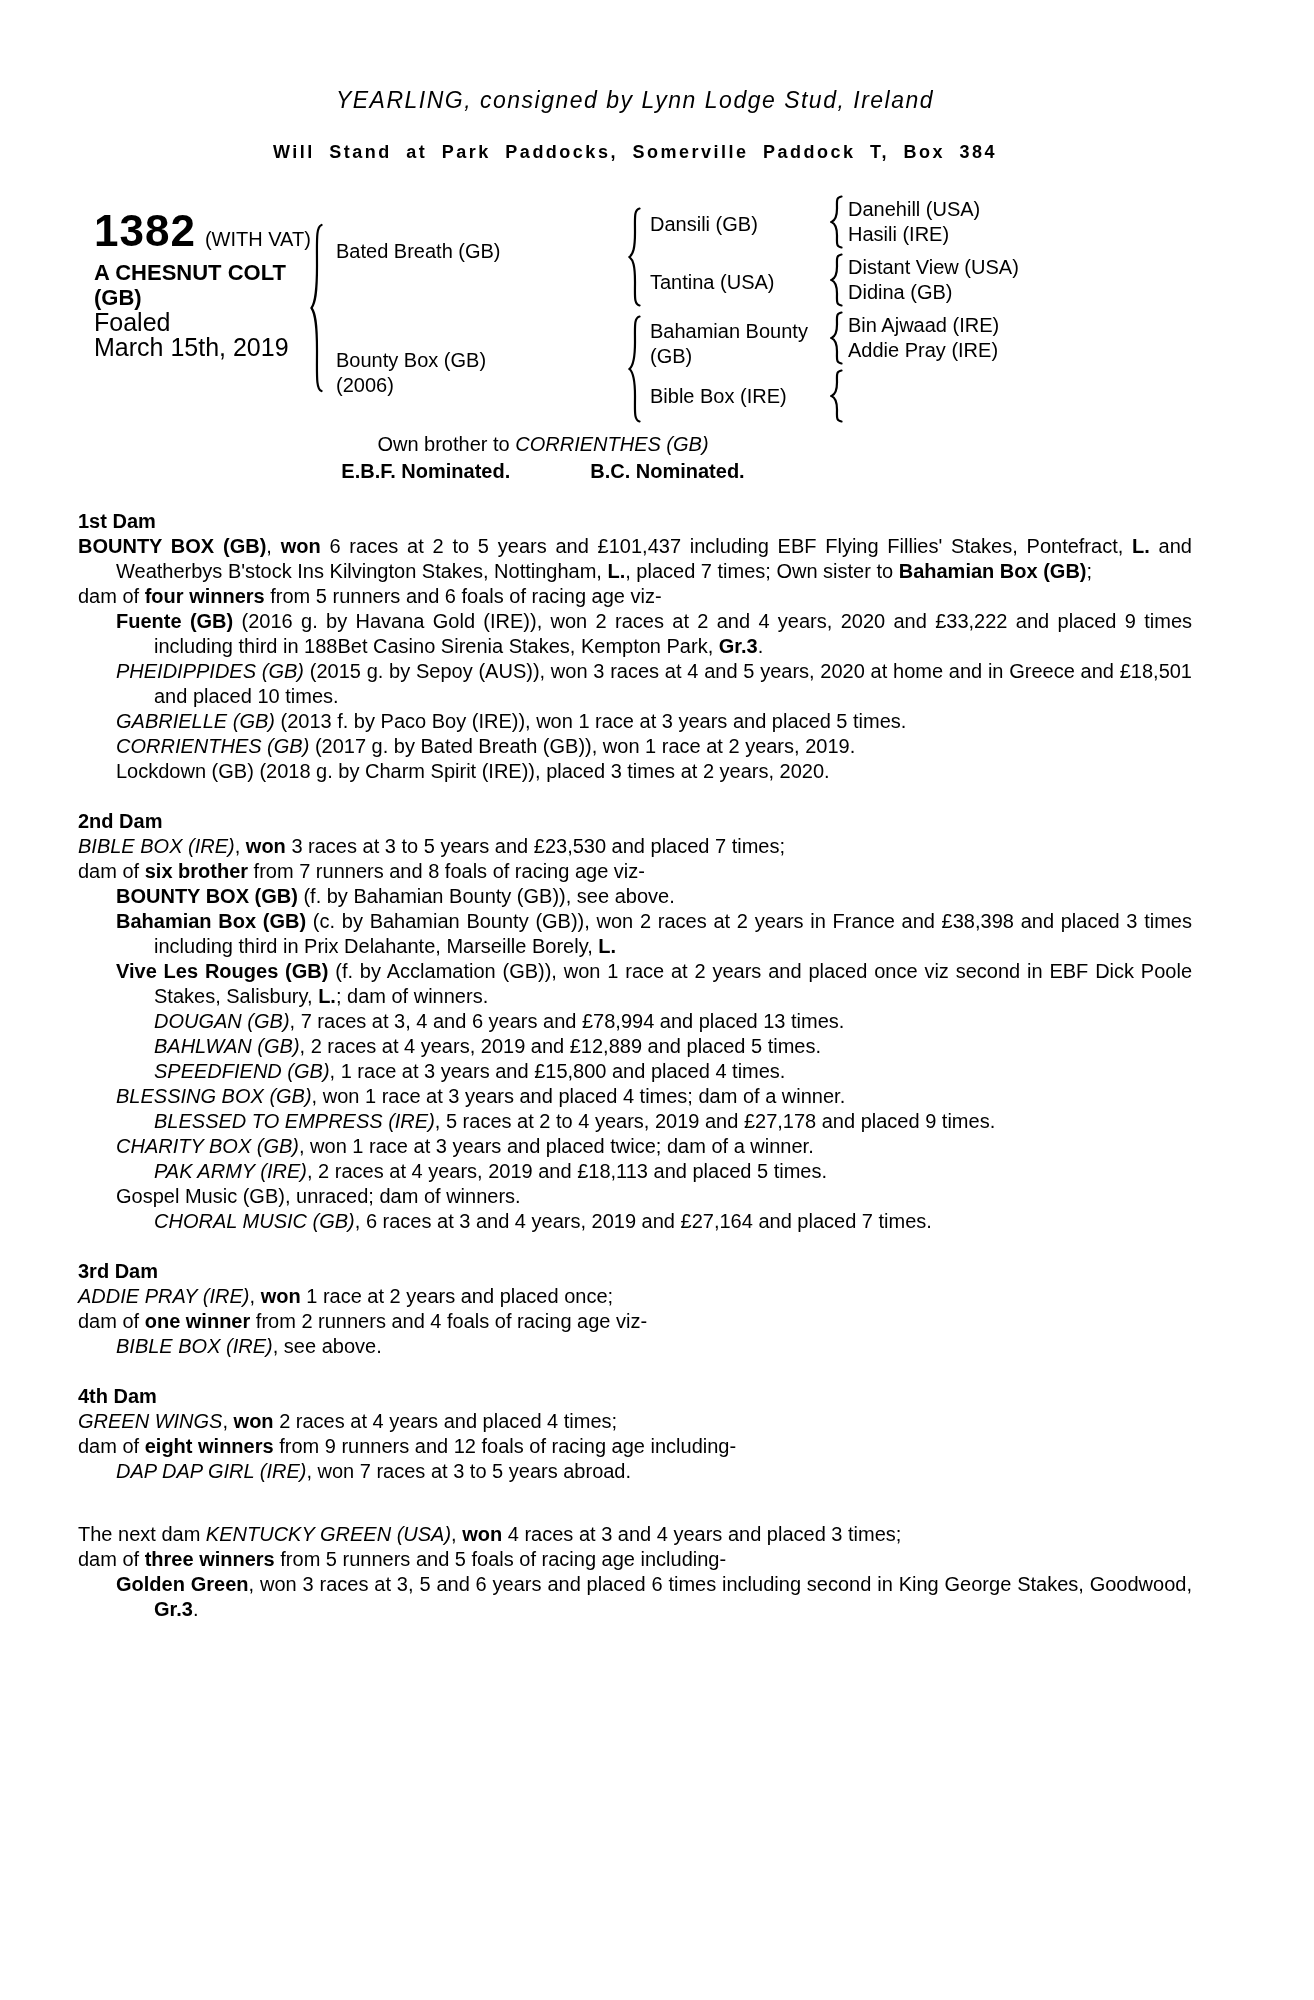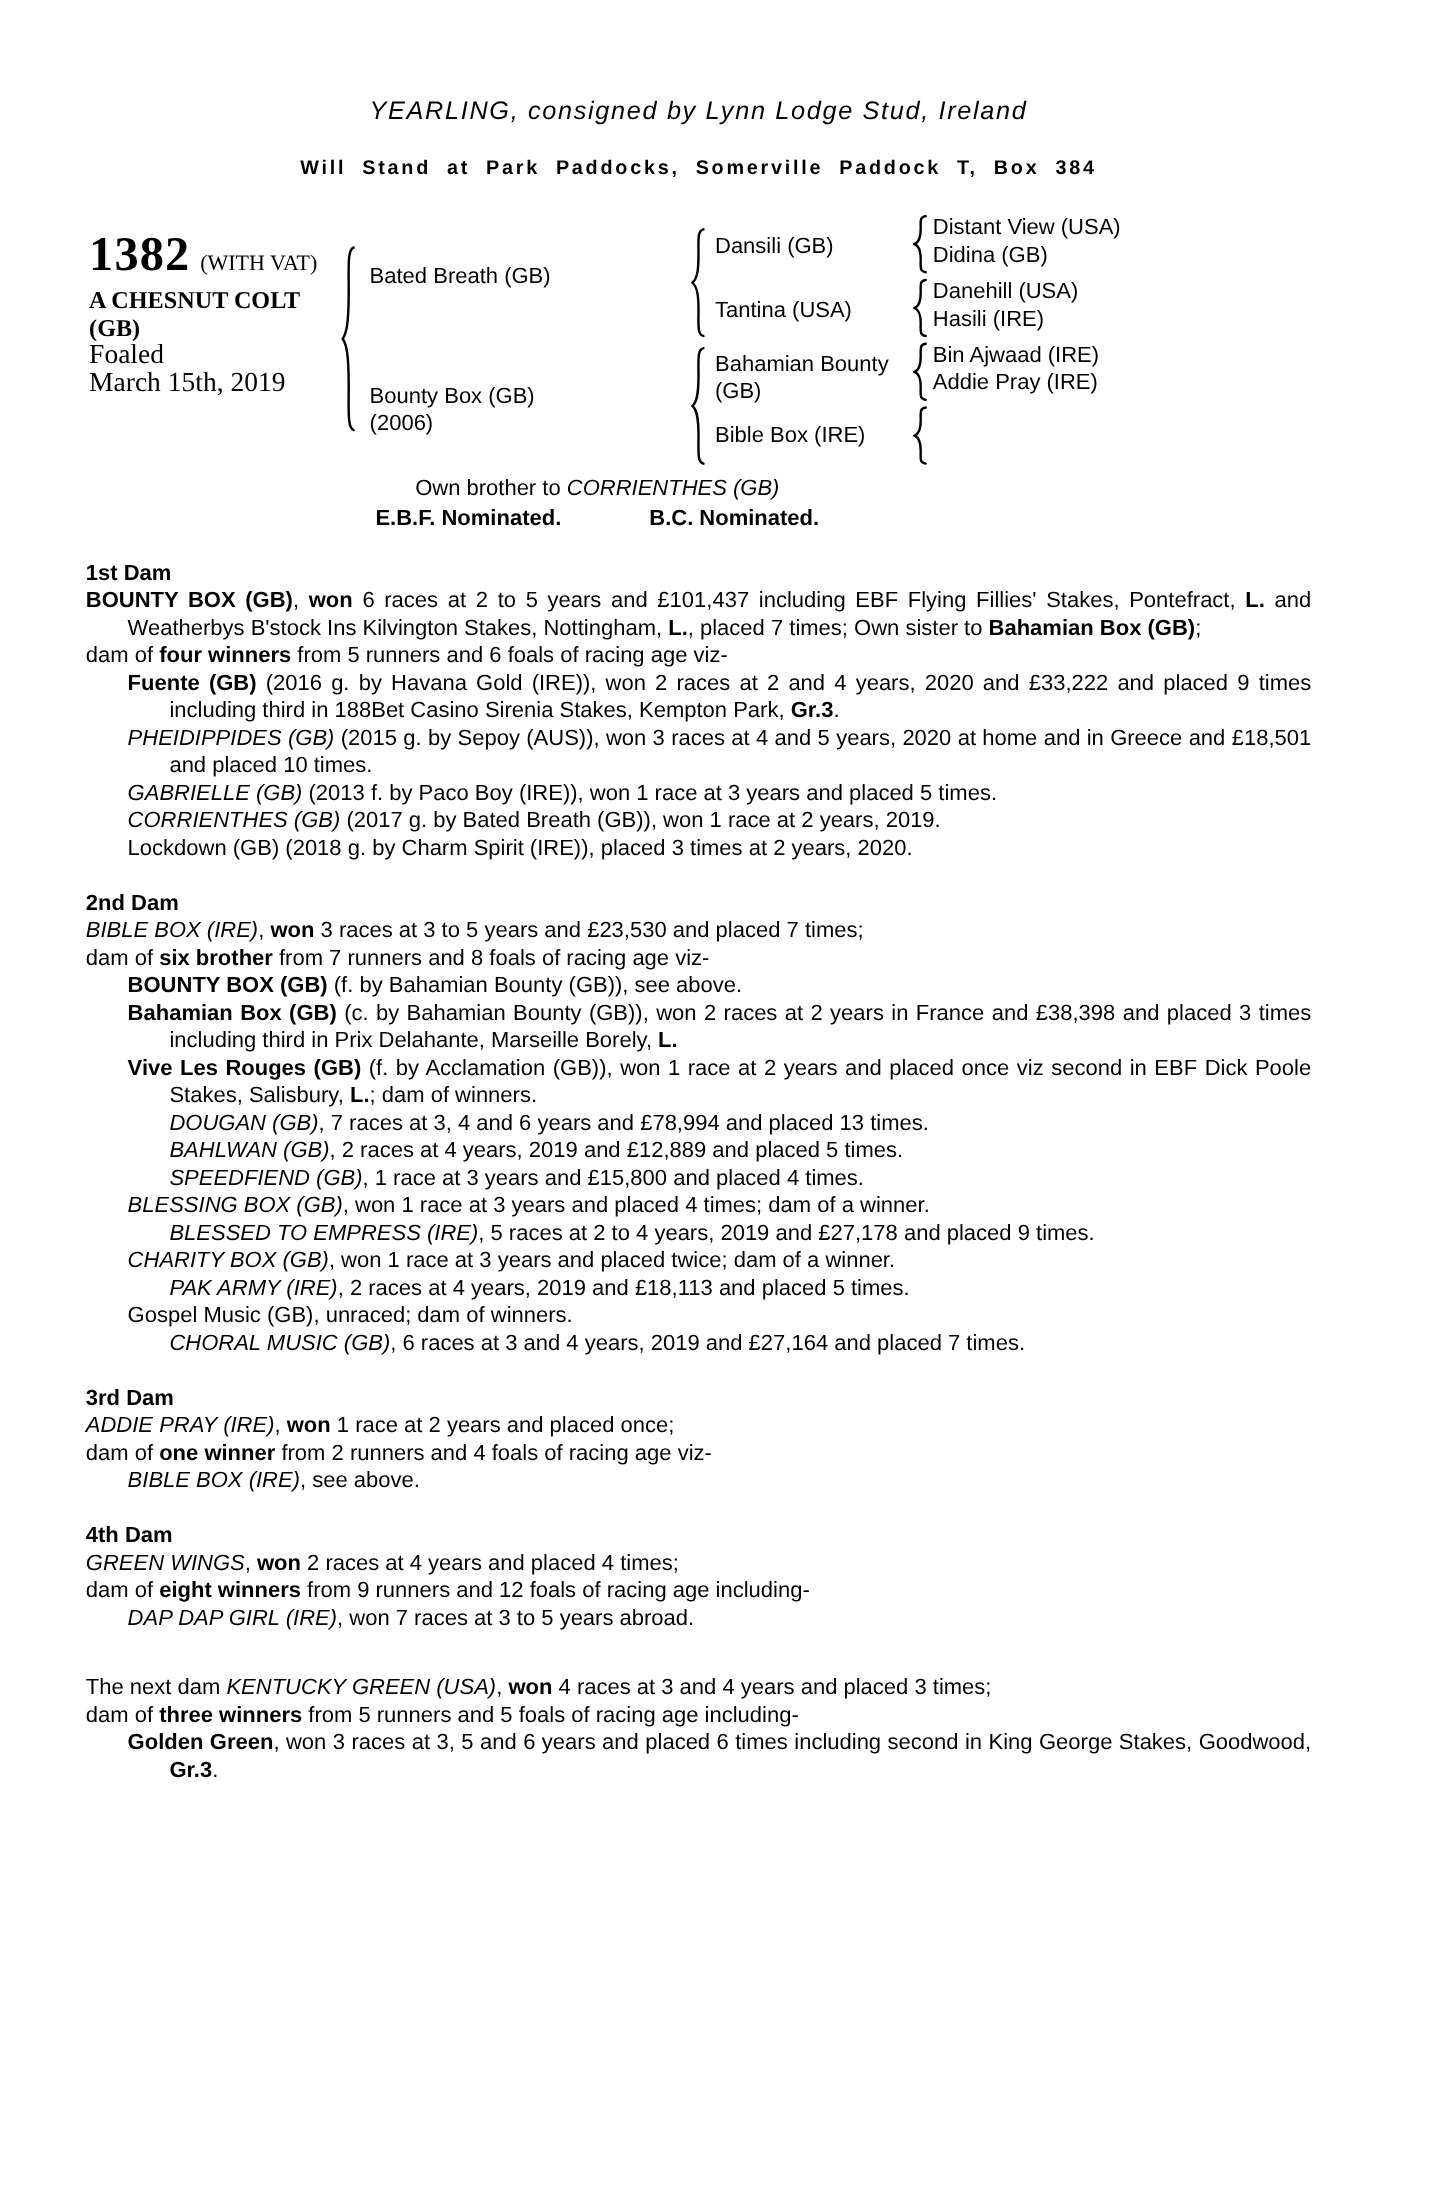--- a/index.html
+++ b/index.html
@@ -16,21 +16,21 @@
     margin-top:86px;text-align:center;font-style:italic;
     font-size:23px;letter-spacing:1.5px;line-height:28px;
   }
   .stand-line{
     margin-top:26px;text-align:center;font-weight:bold;
     font-size:18px;letter-spacing:2.5px;word-spacing:7px;line-height:25px;
   }
 
   
   .pedigree{position:relative;height:235px;margin-top:30px;}
-  .ped-col1{position:absolute;left:3px;top:14px;width:235px;font-family:Liberation Serif, serif;}
+  .ped-col1{position:absolute;left:16px;top:14px;width:235px;}
   .lot-line{display:flex;align-items:baseline;}
   .lot-num{font-size:44px;font-weight:bold;letter-spacing:1px;line-height:44px;}
   .lot-vat{font-size:20px;margin-left:9px;}
   .colt-desc{font-weight:bold;font-size:22px;line-height:25px;margin-top:7px;}
   .foal{font-size:25px;line-height:25px;}
   .gen2-sire{position:absolute;left:258px;top:0;height:112px;width:180px;display:flex;align-items:center;}
   .gen2-dam{position:absolute;left:258px;top:124px;height:108px;width:180px;display:flex;align-items:center;}
   .gen3{position:absolute;left:572px;width:180px;display:flex;align-items:center;}
   .gen4{position:absolute;left:770px;width:350px;}
   .gen4 .pair{height:50px;margin-bottom:8px;}
@@ -124,27 +124,27 @@
         <path d="M11.5,1.5 C6,2.5 7,5.5 7,13.5 C7,22.5 5,25.5 1.5,27 C5,28.5 7,31.5 7,40.5 C7,48.5 6,51.5 11.5,52.5"></path>
       </svg>
   </div>
   <div class="brace" style="left:752px;top:174px;">
     <svg width="13" height="54" viewBox="0 0 13 54">
         <path d="M11.5,1.5 C6,2.5 7,5.5 7,13.5 C7,22.5 5,25.5 1.5,27 C5,28.5 7,31.5 7,40.5 C7,48.5 6,51.5 11.5,52.5"></path>
       </svg>
   </div>
 
   <div class="gen4">
+    <div class="pair" style="margin-top:2px;">
+      <div>Danehill (USA)</div>
+      <div>Hasili (IRE)</div>
+    </div>
     <div class="pair">
       <div>Distant View (USA)</div>
       <div>Didina (GB)</div>
-    </div>
-    <div class="pair" style="margin-top:2px;">
-      <div>Danehill (USA)</div>
-      <div>Hasili (IRE)</div>
     </div>
     <div class="pair">
       <div>Bin Ajwaad (IRE)</div>
       <div>Addie Pray (IRE)</div>
     </div>
   </div>
 </div>
 
 <div class="ped-footer">
   <span>Own brother to </span><span class="i">CORRIENTHES (GB)</span>

